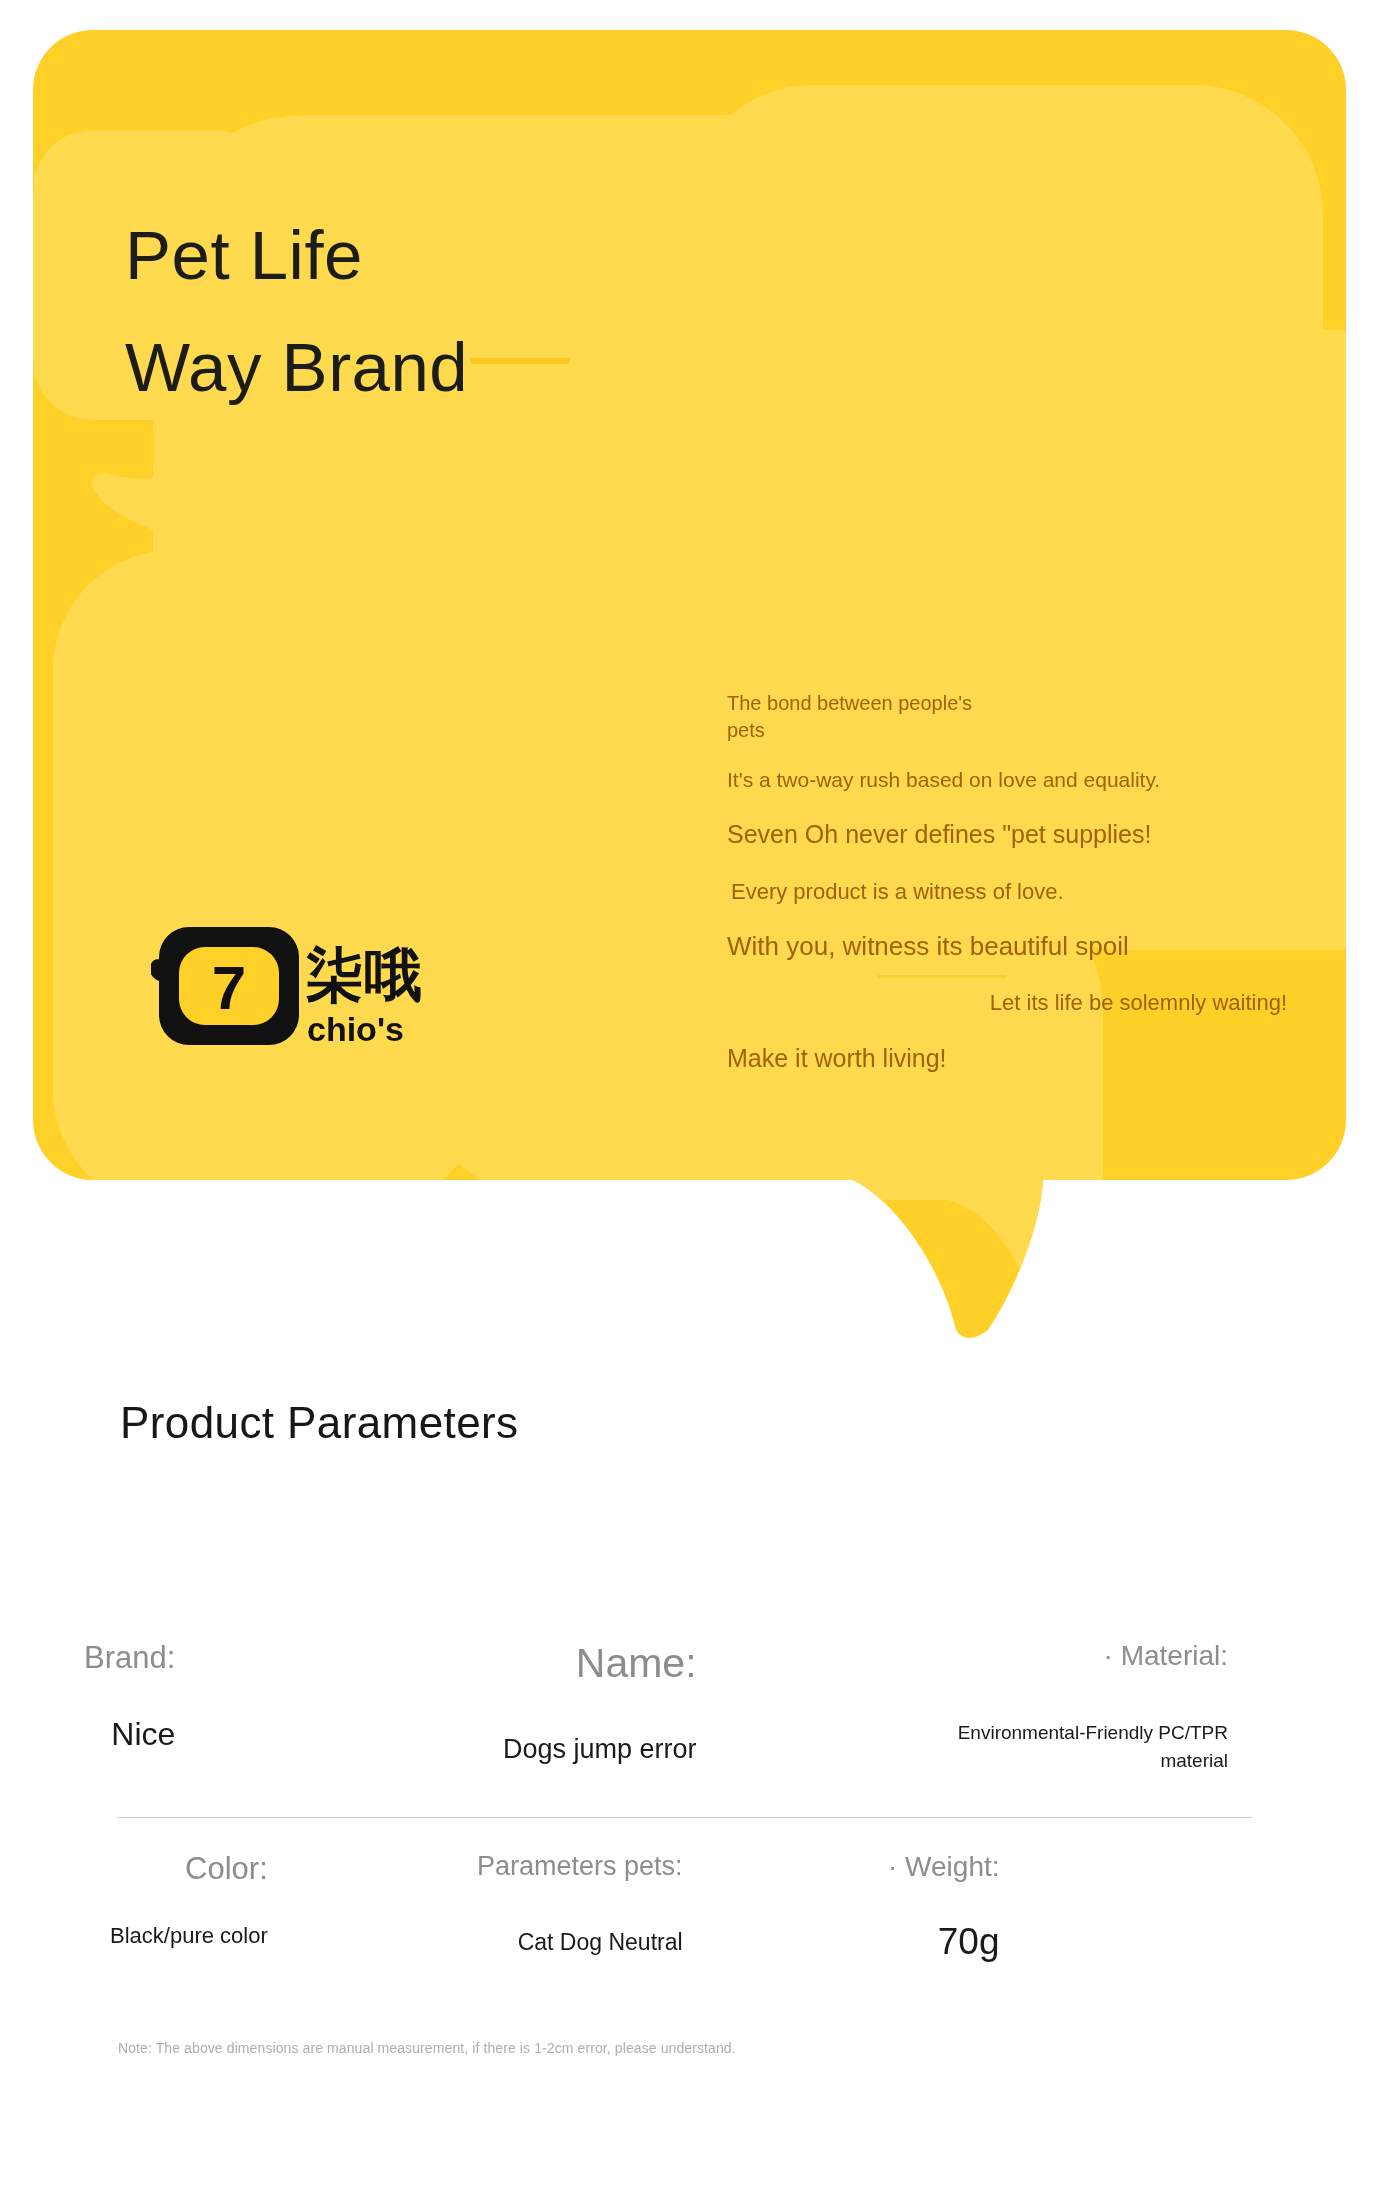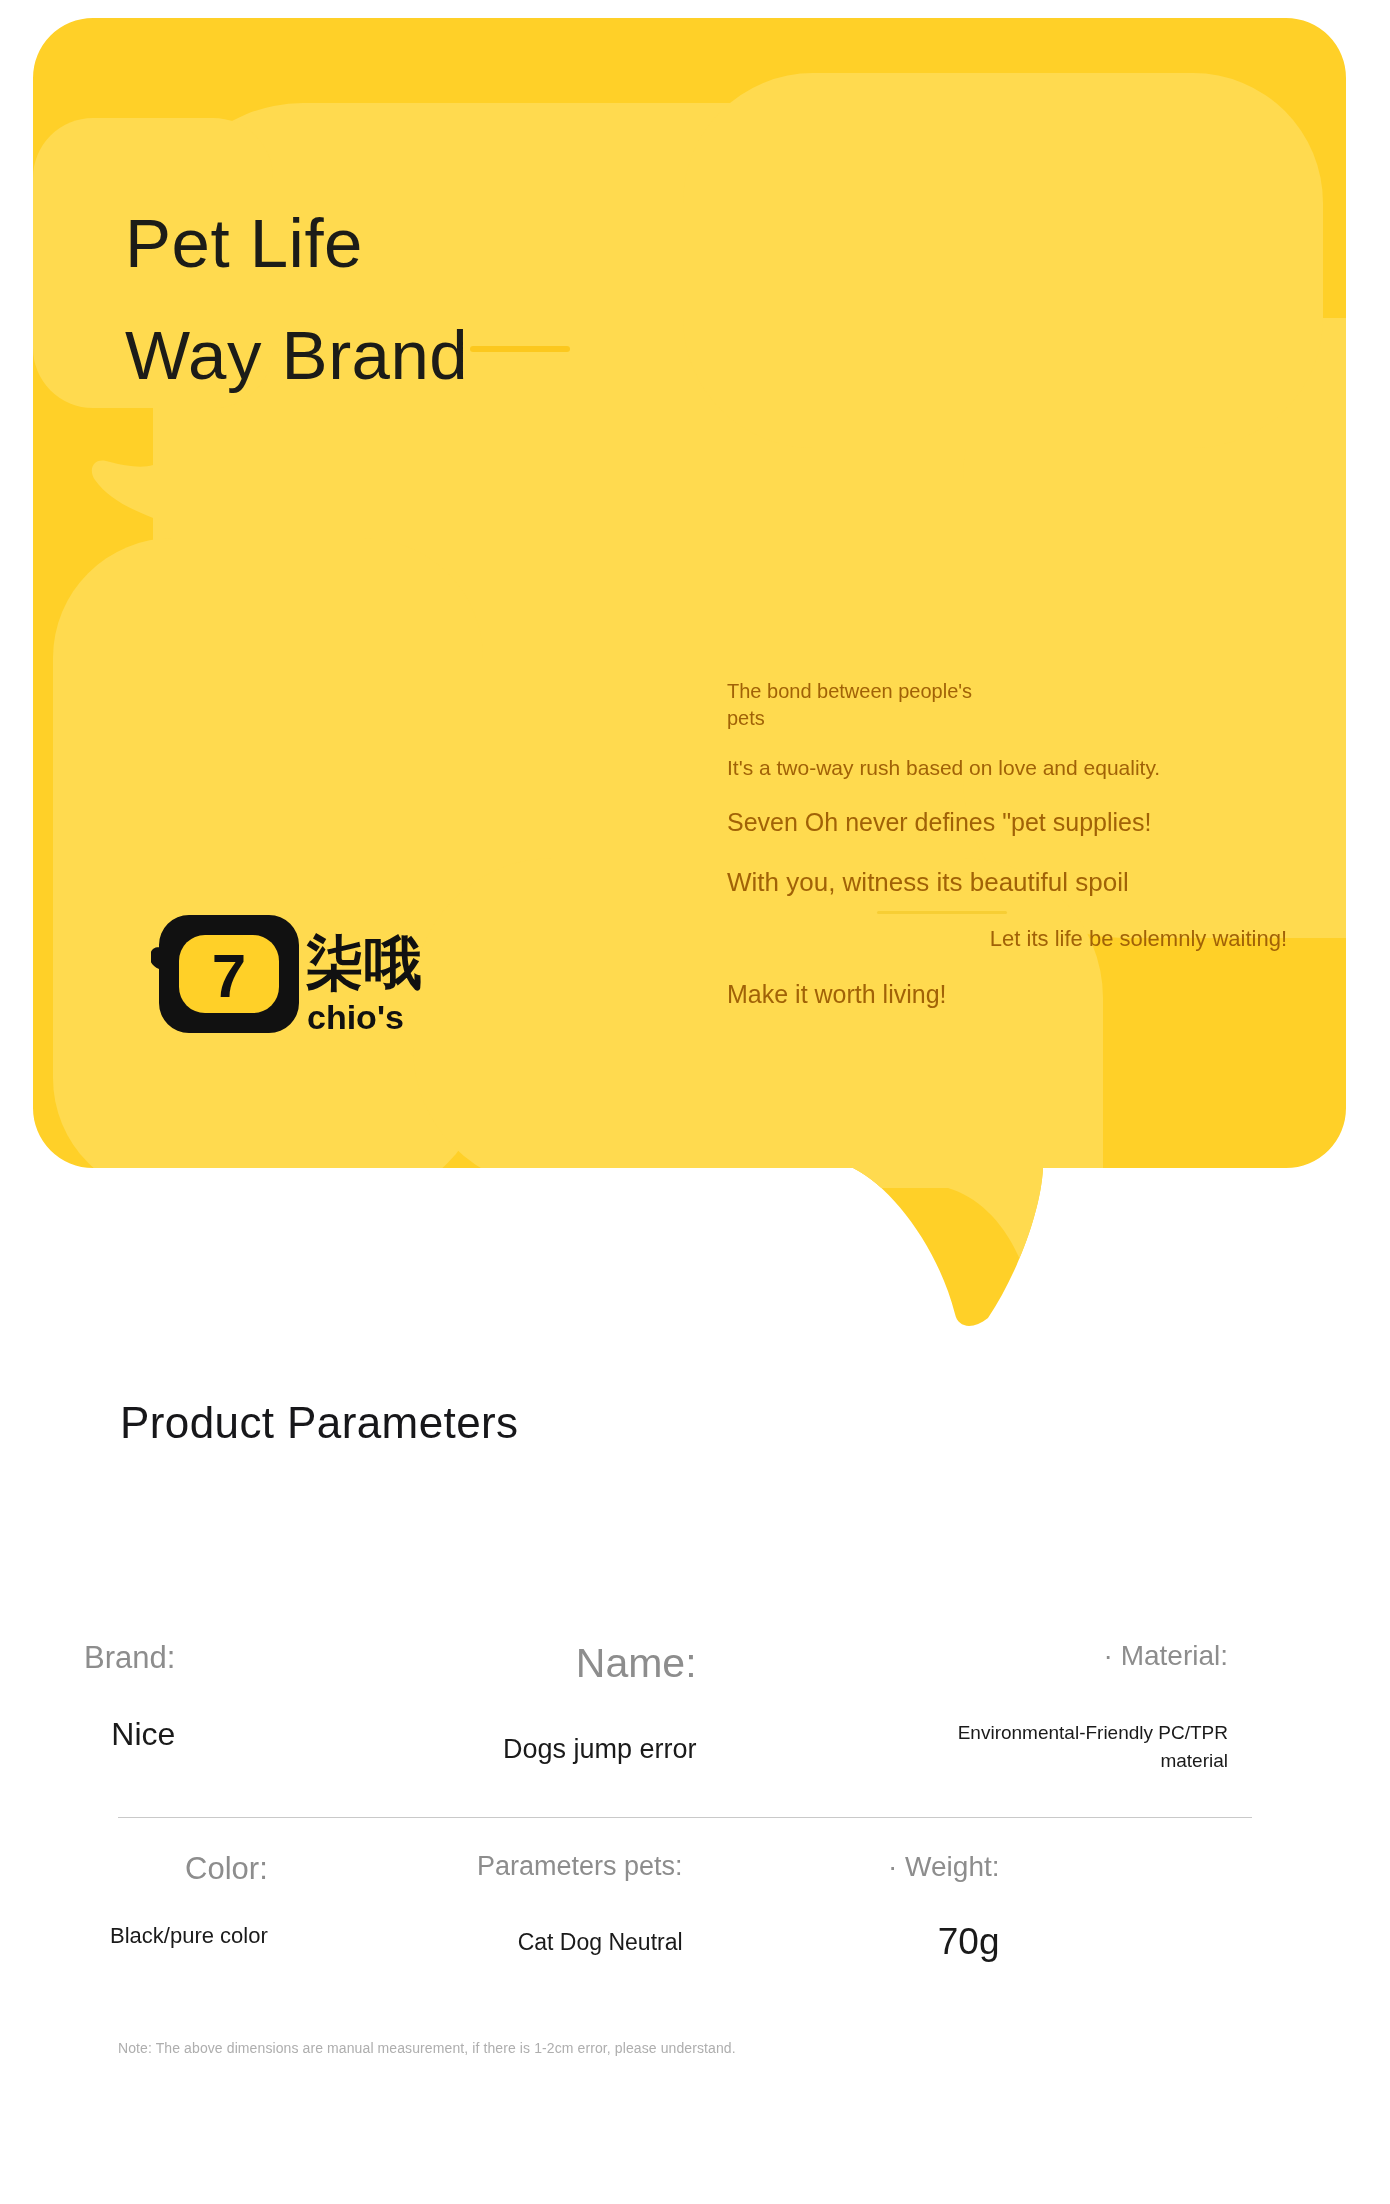--- a/index.html
+++ b/index.html
@@ -7,21 +7,21 @@
     width:1390px; height:2204px;
     background:#ffffff;
     font-family:"Liberation Sans", sans-serif;
     overflow:hidden;
   }
   .page { position:relative; width:1390px; height:2204px; background:#fff; }
 
   
   .hero {
     position:absolute;
-    left:33px; top:18px;
+    left:33px; top:30px;
     width:1313px; height:1170px;
   }
   .hero-svg { position:absolute; left:0; top:0; width:1313px; height:1320px; }
 
   .hero-content { position:absolute; left:0; top:0; width:1313px; height:1170px; }
 
   .headline {
     position:absolute;
     left:92px; top:170px;
     color:#1c1c18;
@@ -179,20 +179,21 @@
 
           <text x="156" y="126" font-family="Liberation Sans, sans-serif" font-size="34" font-weight="bold" fill="#111">chio's</text>
         </svg>
       </div>
 
       <div class="bubble-text">
         <div class="bt-line bt-l1">The bond between people's
 pets</div>
         <div class="bt-line bt-l2">It's a two-way rush based on love and equality.</div>
         <div class="bt-line bt-l3">Seven Oh never defines "pet supplies!</div>
+        <div class="bt-line bt-l4">Every product is a witness of love.</div>
         <div class="bt-line bt-l5">With you, witness its beautiful spoil</div>
         <div class="bt-line bt-l6">Let its life be solemnly waiting!</div>
         <div class="bt-line bt-l7">Make it worth living!</div>
       </div>
     </div>
   </div>
 
   <div class="params">
     <div class="params-title">Product Parameters</div>
 

